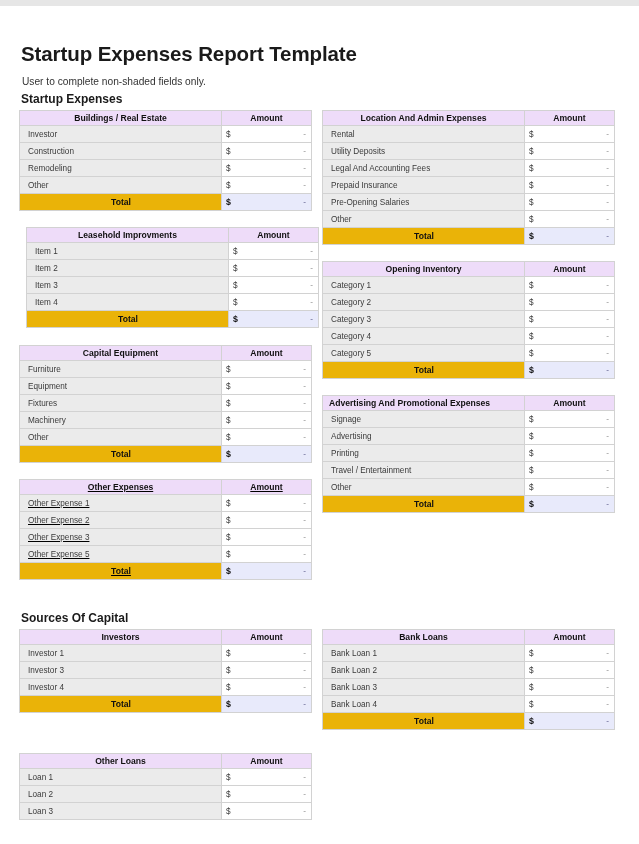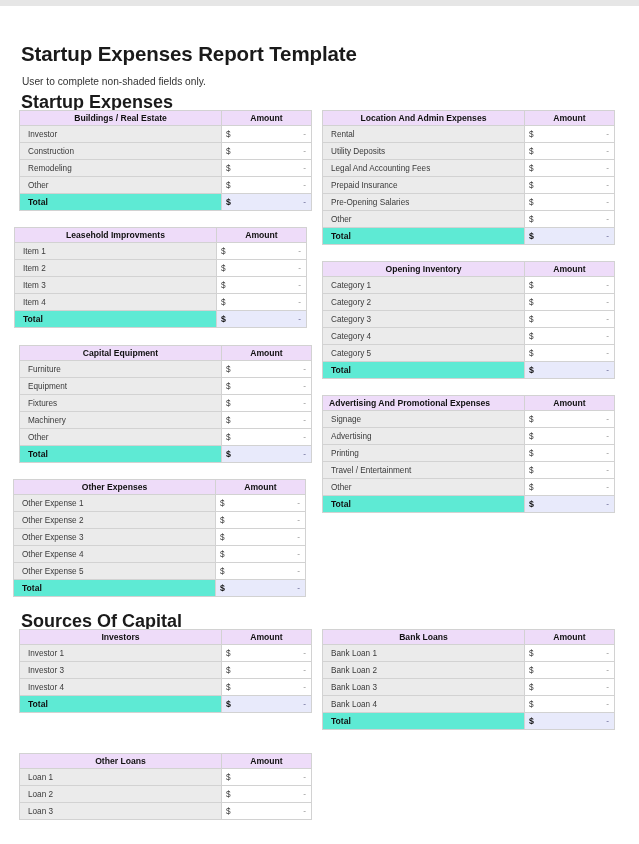--- a/index.html
+++ b/index.html
@@ -29,21 +29,21 @@
     text-align: center;
   }
   .doc-subtitle {
     position: absolute;
     left: 22px; top: 70px;
     font-size: 10.2px;
     color: #333333;
   }
   .section-heading {
     position: absolute;
-    font-size: 18px;
+    font-size: 12px;
     font-weight: bold;
     color: #1a1a1a;
   }
   .tbl {
     position: absolute;
     width: 292px;
     border-collapse: collapse;
     table-layout: fixed;
     font-size: 8.2px;
   }
@@ -84,22 +84,22 @@
     font-size: 8.2px;
   }
   td.amt .dash {
     position: absolute;
     right: 5px; top: 50%;
     transform: translateY(-50%);
     color: #9a9a9a;
     font-size: 8.2px;
   }
   tr.total td.lbl {
-    background: #5eead4;
-    text-align: left;
+    background: #eab308;
+    text-align: center;
     padding-right: 7px;
     font-weight: bold;
     color: #111111;
     font-size: 8.6px;
   }
   tr.total td.amt {
     background: #e8eafb;
   }
   tr.total td.amt .cur {
     font-weight: bold;
@@ -166,21 +166,21 @@
         </tr>
         <tr class="total">
           <td class="lbl">Total</td>
           <td class="amt">
             <span class="cur">$</span>
             <span class="dash">-</span>
           </td>
         </tr>
       </tbody>
     </table>
-  <table class="tbl" style="left:14px; top:221px;padding-left:28px;">
+  <table class="tbl" style="left:26px; top:221px;padding-left:28px;">
       <colgroup>
         <col class="c-label">
         <col class="c-amount">
       </colgroup>
       <thead>
         <tr>
           <th>Leasehold Improvments</th>
           <th>Amount</th>
         </tr>
       </thead>
@@ -271,21 +271,21 @@
         </tr>
         <tr class="total">
           <td class="lbl">Total</td>
           <td class="amt">
             <span class="cur">$</span>
             <span class="dash">-</span>
           </td>
         </tr>
       </tbody>
     </table>
-  <table class="tbl" style="left:13px; top:473px;">
+  <table class="tbl" style="left:19px; top:473px;text-decoration:underline;">
       <colgroup>
         <col class="c-label">
         <col class="c-amount">
       </colgroup>
       <thead>
         <tr>
           <th>Other Expenses</th>
           <th>Amount</th>
         </tr>
       </thead>
@@ -305,27 +305,20 @@
           </td>
         </tr>
         <tr>
           <td class="lbl">Other Expense 3</td>
           <td class="amt">
             <span class="cur">$</span>
             <span class="dash">-</span>
           </td>
         </tr>
         <tr>
-          <td class="lbl">Other Expense 4</td>
-          <td class="amt">
-            <span class="cur">$</span>
-            <span class="dash">-</span>
-          </td>
-        </tr>
-        <tr>
           <td class="lbl">Other Expense 5</td>
           <td class="amt">
             <span class="cur">$</span>
             <span class="dash">-</span>
           </td>
         </tr>
         <tr class="total">
           <td class="lbl">Total</td>
           <td class="amt">
             <span class="cur">$</span>

